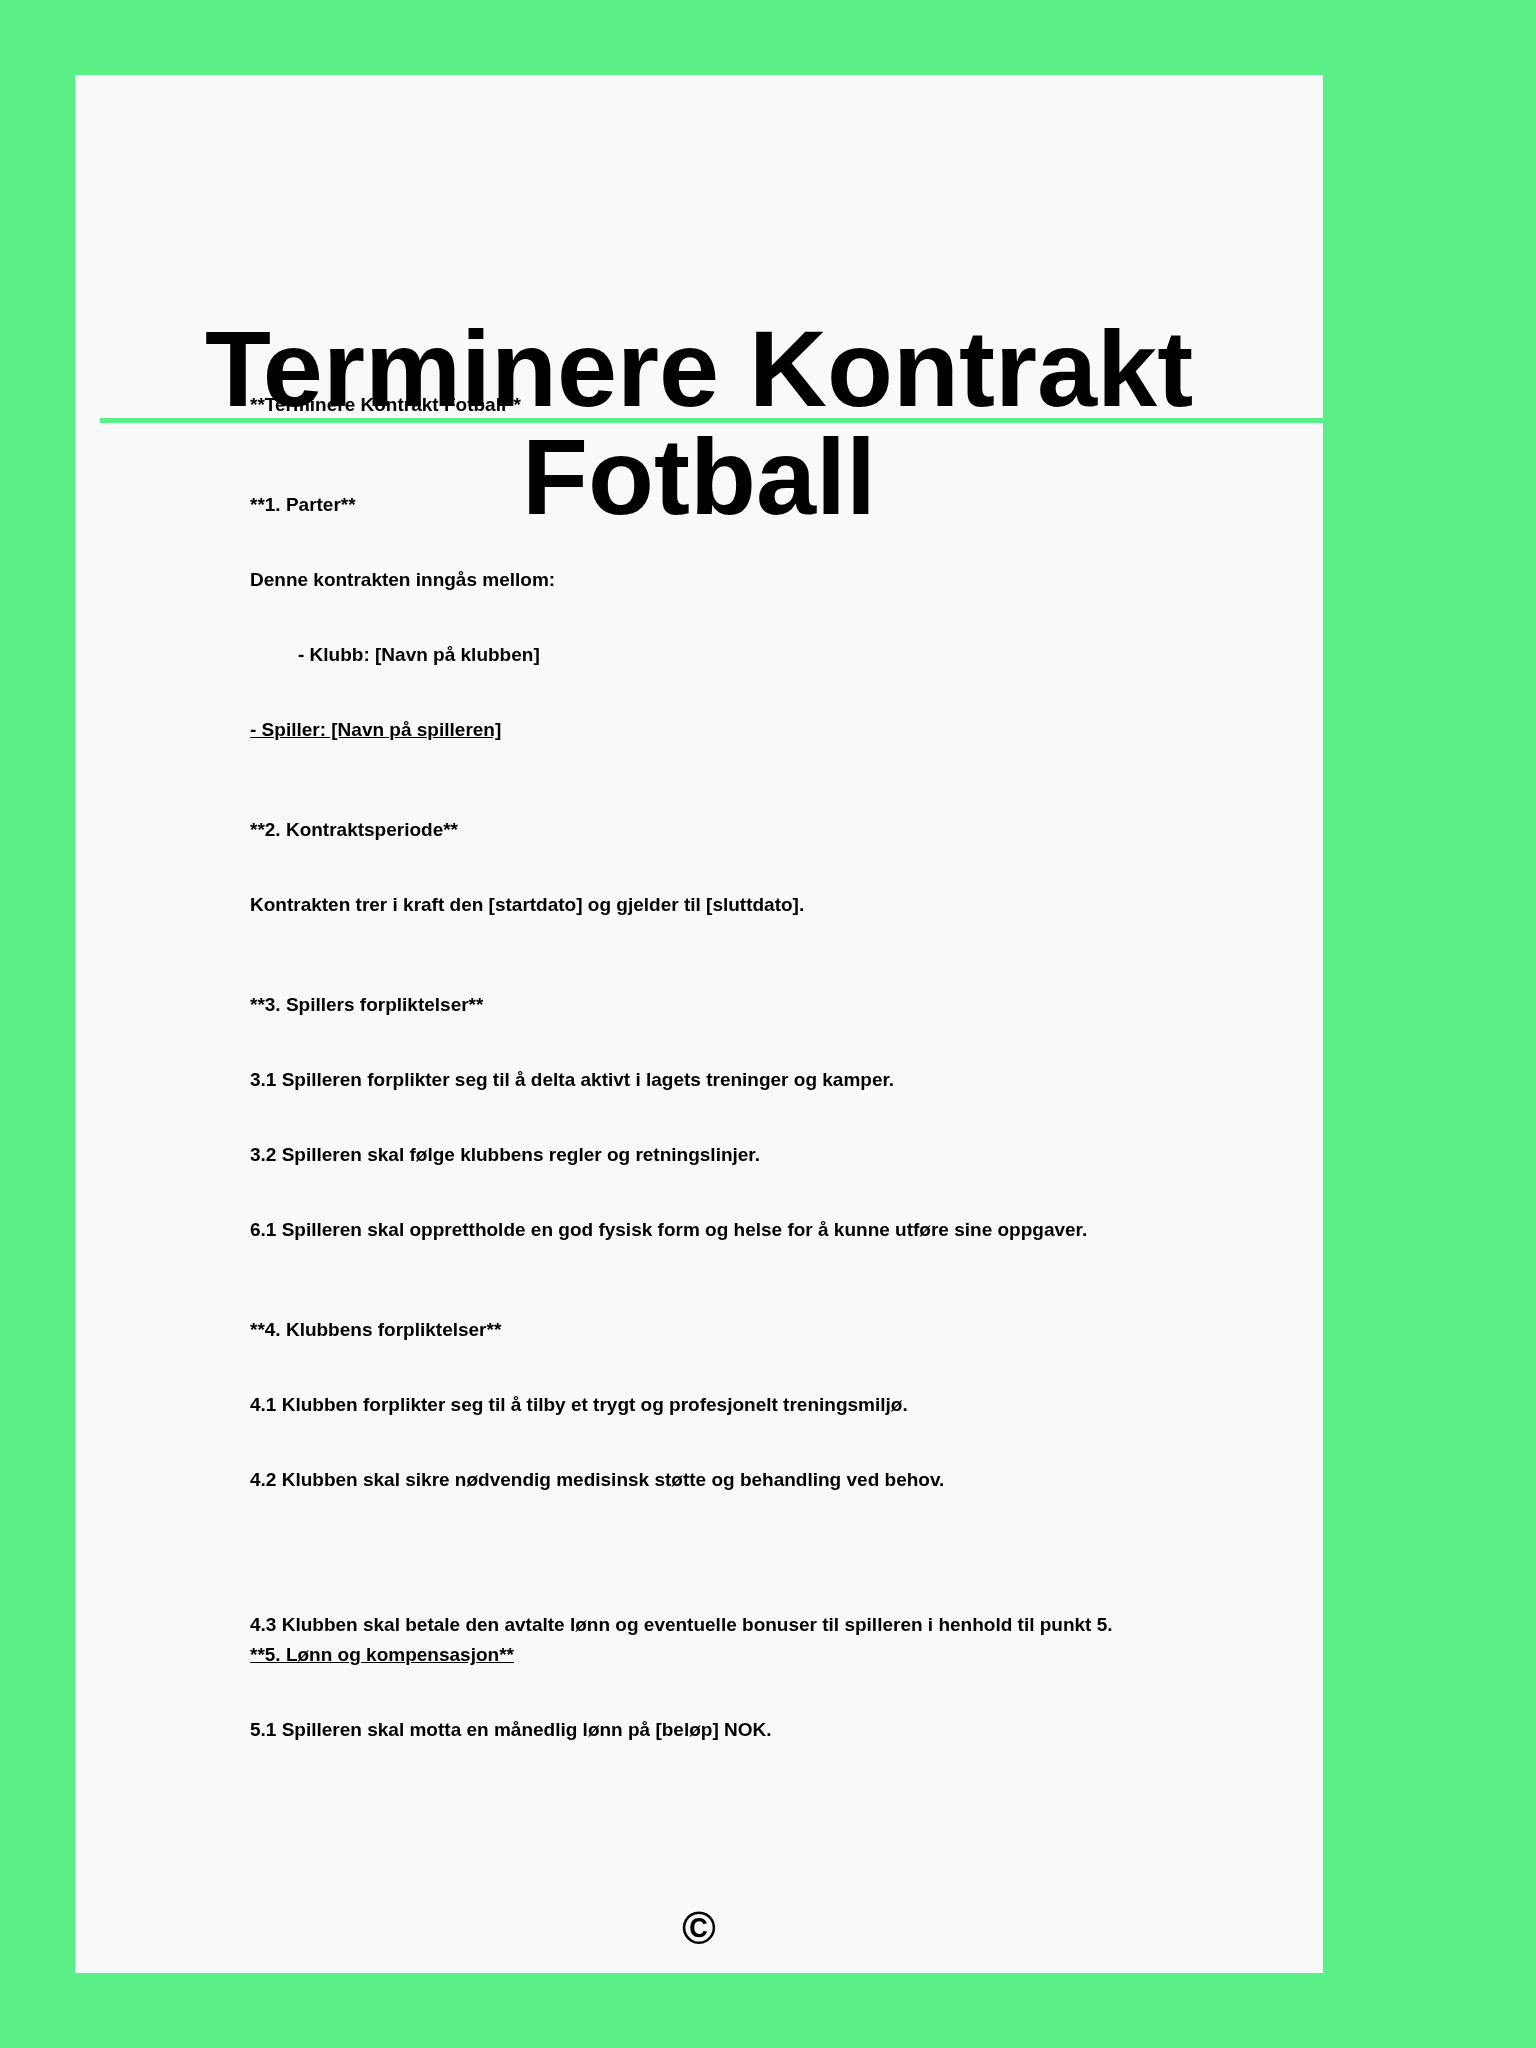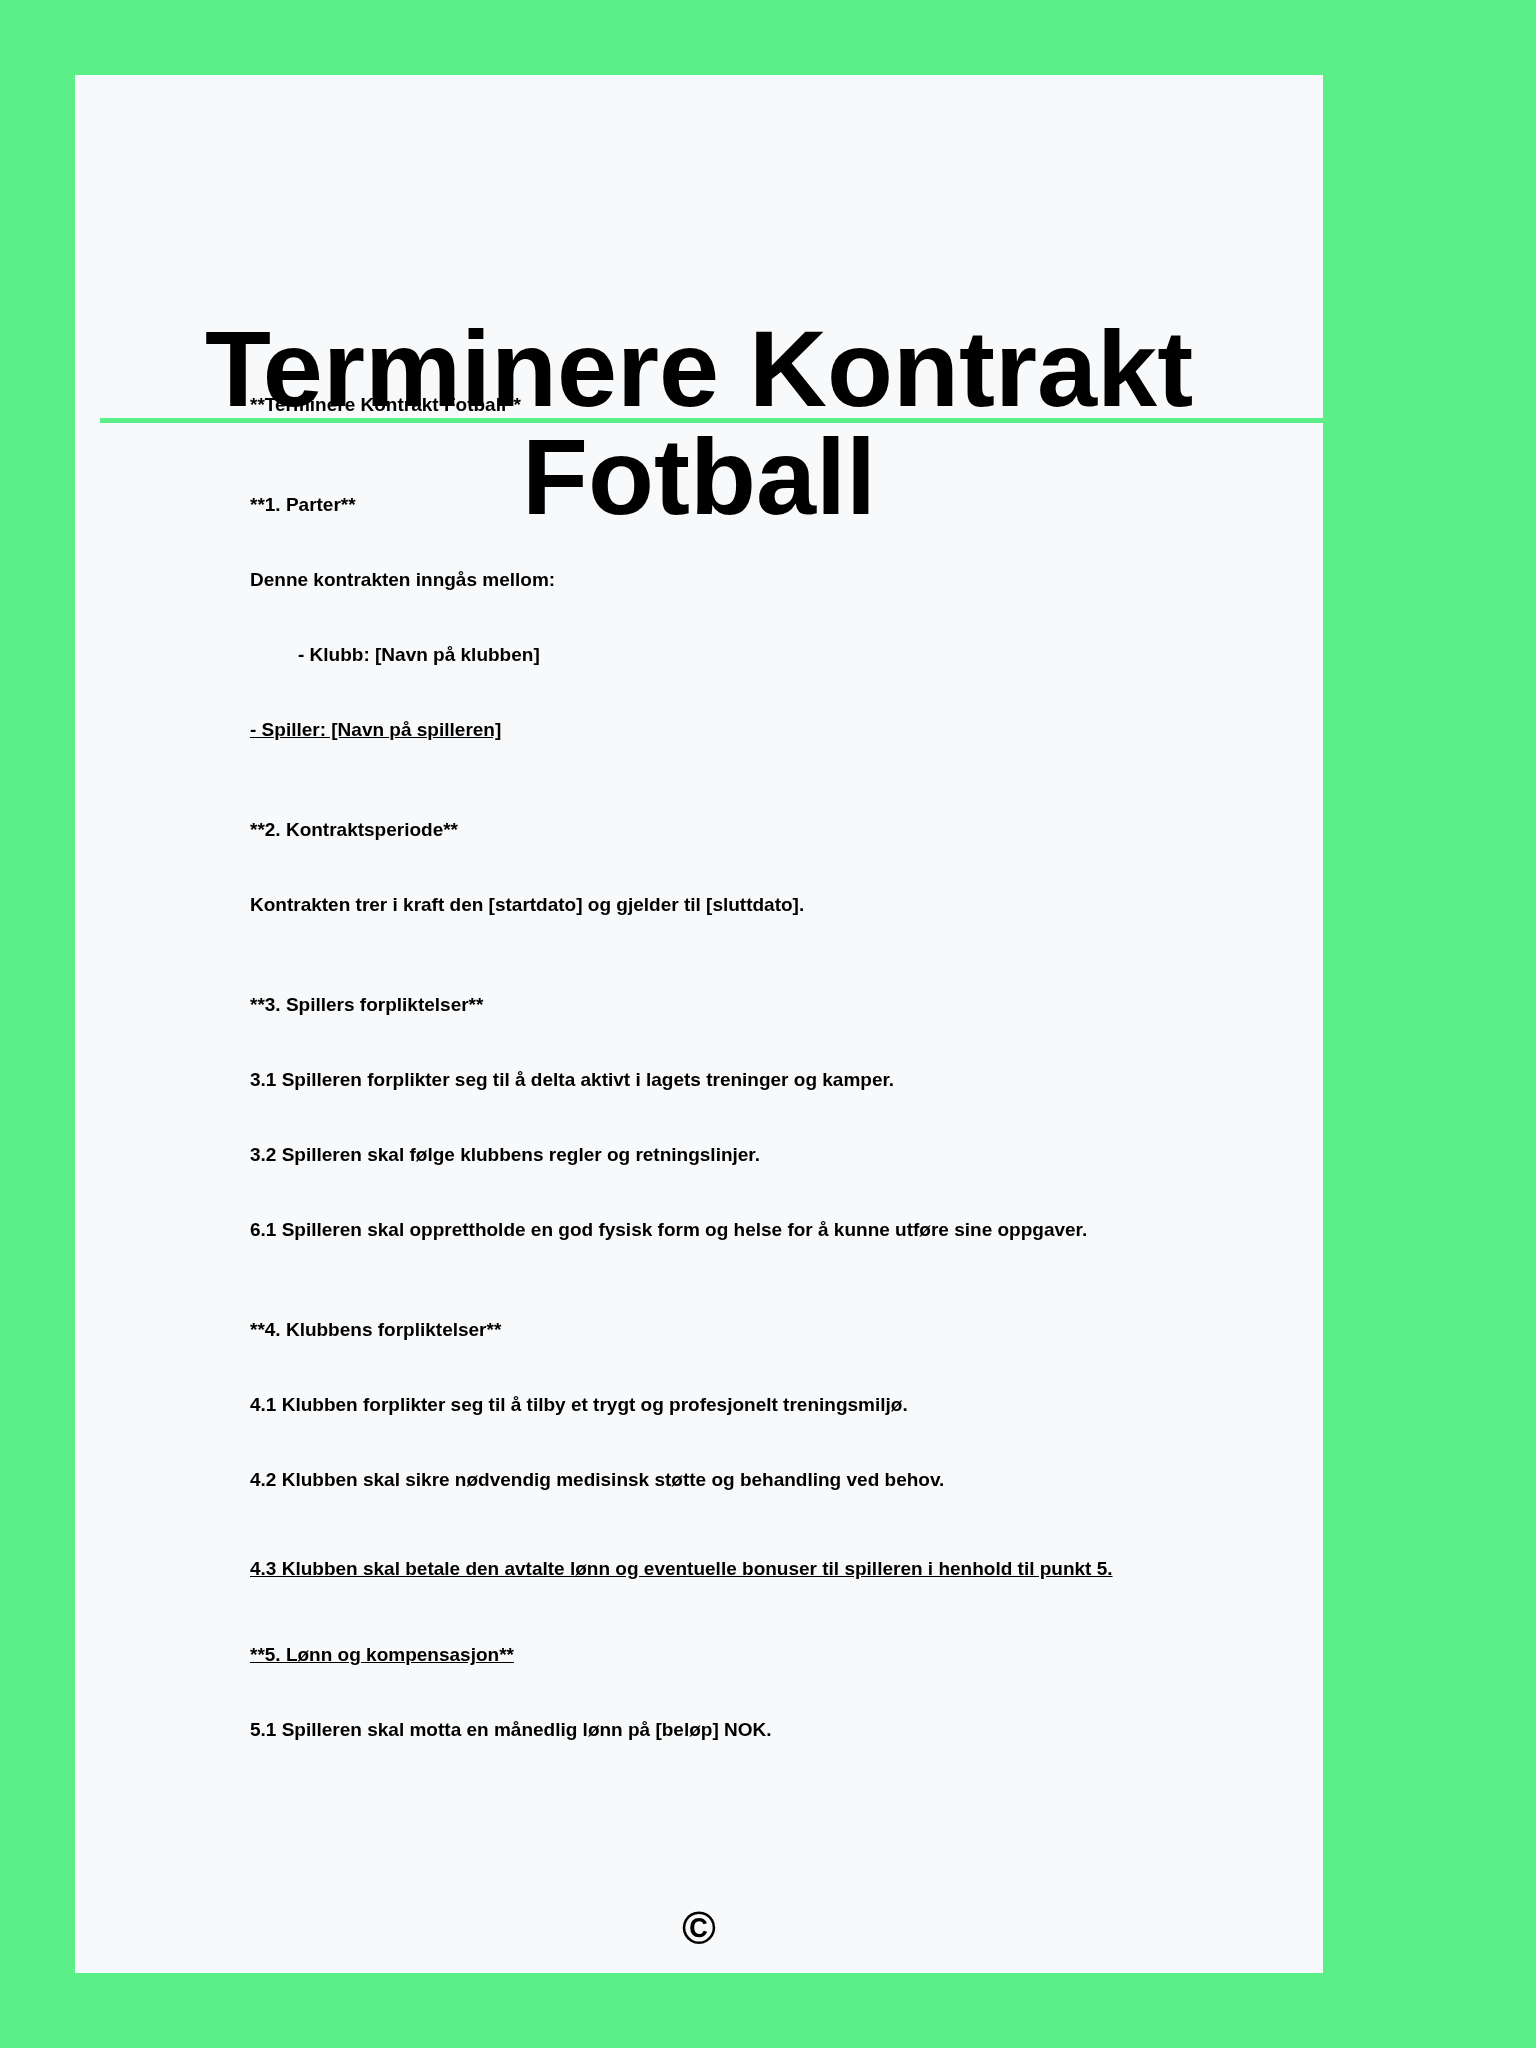--- a/index.html
+++ b/index.html
@@ -75,19 +75,19 @@
     <div class="line" style="top: 645px; text-decoration: underline;">- Spiller: [Navn på spilleren]</div>
     <div class="line" style="top: 745px;">**2. Kontraktsperiode**</div>
     <div class="line" style="top: 820px;">Kontrakten trer i kraft den [startdato] og gjelder til [sluttdato].</div>
     <div class="line" style="top: 920px;">**3. Spillers forpliktelser**</div>
     <div class="line" style="top: 995px;">3.1 Spilleren forplikter seg til å delta aktivt i lagets treninger og kamper.</div>
     <div class="line" style="top: 1070px;">3.2 Spilleren skal følge klubbens regler og retningslinjer.</div>
     <div class="line" style="top: 1145px;">6.1 Spilleren skal opprettholde en god fysisk form og helse for å kunne utføre sine oppgaver.</div>
     <div class="line" style="top: 1245px;">**4. Klubbens forpliktelser**</div>
     <div class="line" style="top: 1320px;">4.1 Klubben forplikter seg til å tilby et trygt og profesjonelt treningsmiljø.</div>
     <div class="line" style="top: 1395px;">4.2 Klubben skal sikre nødvendig medisinsk støtte og behandling ved behov.</div>
-    <div class="line" style="top: 1484px; text-decoration: underline;">4.3 Klubben skal betale den avtalte lønn og eventuelle bonuser til spilleren i henhold til punkt 5.</div>
+    <div class="line" style="top: 1540px;">4.3 Klubben skal betale den avtalte lønn og eventuelle bonuser til spilleren i henhold til punkt 5.</div>
     <div class="line" style="top: 1570px; text-decoration: underline;">**5. Lønn og kompensasjon**</div>
     <div class="line" style="top: 1645px;">5.1 Spilleren skal motta en månedlig lønn på [beløp] NOK.</div>
   </div>
 
   <div class="copyright">©</div>
 </div>
 
 </body></html>

